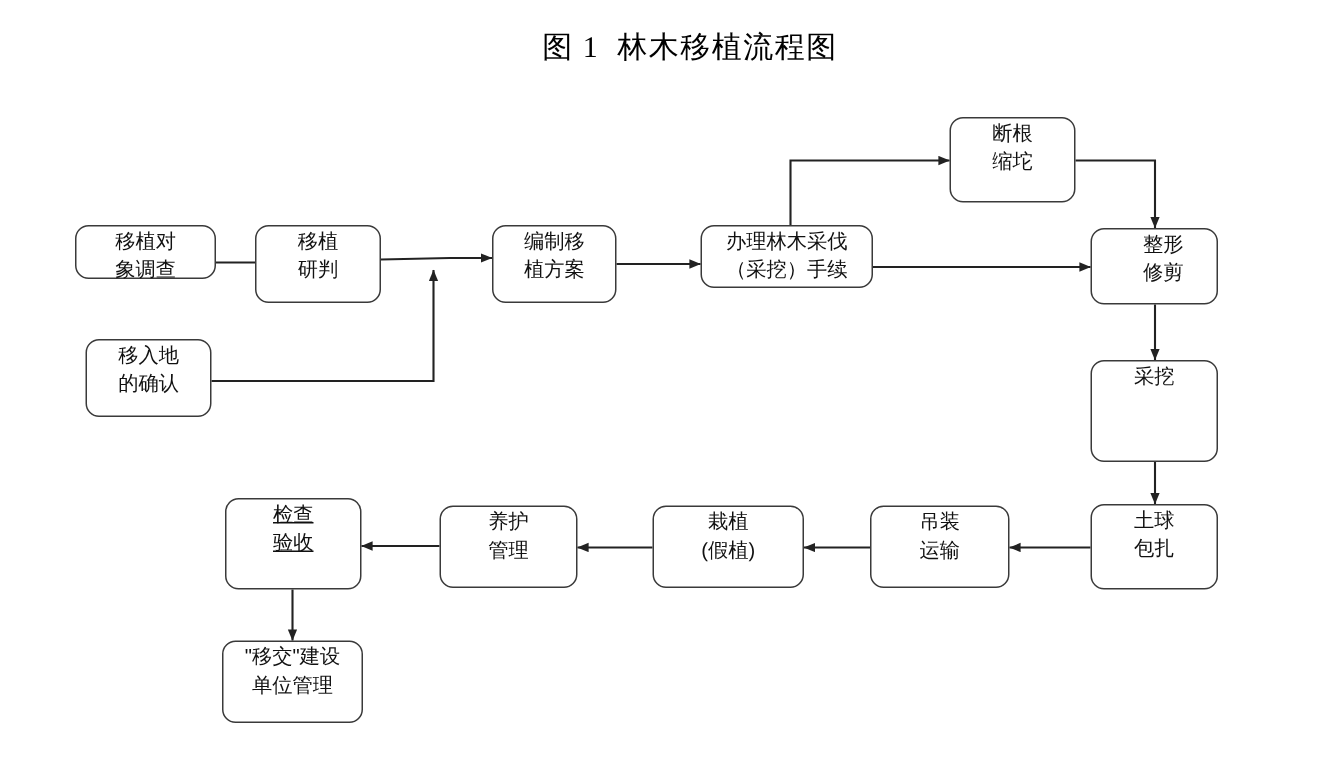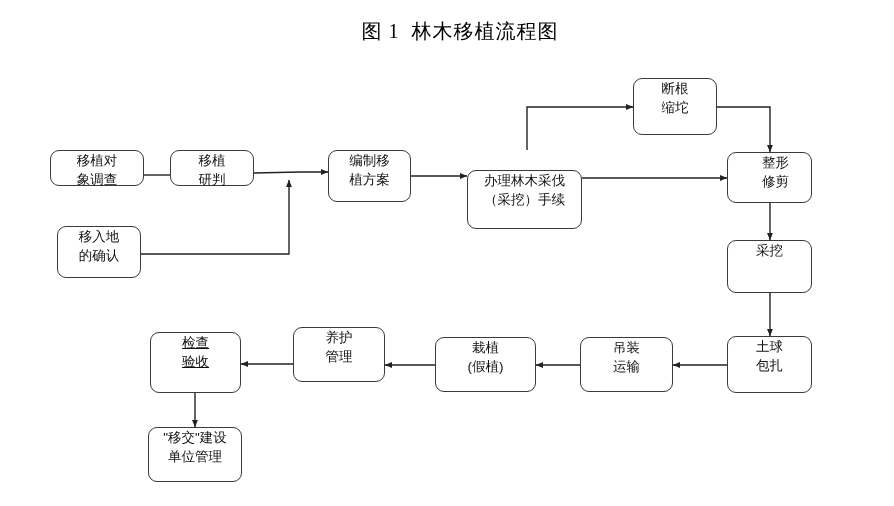--- a/index.html
+++ b/index.html
@@ -96,26 +96,26 @@
     <path d="M435,365 L385,365" marker-end="url(#ah)"></path>
 
     <path d="M293,364 L241,364" marker-end="url(#ah)"></path>
 
     <path d="M195,393 L195,427" marker-end="url(#ah)"></path>
   </g>
 </svg>
 
 <div id="nodes-layer">
     <div class="node" style="left: 50px; top: 150px; width: 94px; height: 36px;"><span class="ln">移植对</span><span class="ln">象调查</span></div>
-    <div class="node" style="left: 170px; top: 150px; width: 84px; height: 36px;"><span class="ln">移植</span><span class="ln">研判</span></div>
+    <div class="node" style="left: 170px; top: 150px; width: 84px; height: 52px;"><span class="ln">移植</span><span class="ln">研判</span></div>
     <div class="node" style="left: 57px; top: 226px; width: 84px; height: 52px;"><span class="ln">移入地</span><span class="ln">的确认</span></div>
     <div class="node" style="left: 328px; top: 150px; width: 83px; height: 52px;"><span class="ln">编制移</span><span class="ln">植方案</span></div>
-    <div class="node" style="left: 467px; top: 150px; width: 115px; height: 59px; margin-top: 20px;"><span class="ln">办理林木采伐</span><span class="ln">（采挖）手续</span></div>
+    <div class="node" style="left: 467px; top: 150px; width: 115px; height: 42px;"><span class="ln">办理林木采伐</span><span class="ln">（采挖）手续</span></div>
     <div class="node" style="left: 633px; top: 78px; width: 84px; height: 57px;"><span class="ln">断根</span><span class="ln">缩坨</span></div>
     <div class="node" style="left: 727px; top: 152px; width: 85px; height: 51px; padding-left: 12px;"><span class="ln">整形</span><span class="ln">修剪</span></div>
-    <div class="node" style="left: 727px; top: 240px; width: 85px; height: 53px;"><span class="ln">采挖</span></div>
+    <div class="node" style="left: 727px; top: 240px; width: 85px; height: 68px;"><span class="ln">采挖</span></div>
     <div class="node" style="left: 727px; top: 336px; width: 85px; height: 57px;"><span class="ln">土球</span><span class="ln">包扎</span></div>
     <div class="node" style="left: 580px; top: 337px; width: 93px; height: 55px;"><span class="ln">吊装</span><span class="ln">运输</span></div>
     <div class="node" style="left: 435px; top: 337px; width: 101px; height: 55px;"><span class="ln">栽植</span><span class="ln">(假植)</span></div>
-    <div class="node" style="left: 293px; top: 327px; width: 92px; height: 55px;"><span class="ln">养护</span><span class="ln">管理</span></div>
+    <div class="node" style="left: 293px; top: 337px; width: 92px; height: 55px;"><span class="ln">养护</span><span class="ln">管理</span></div>
     <div class="node" style="left: 150px; top: 332px; width: 91px; height: 61px; text-decoration: underline;"><span class="ln">检查</span><span class="ln">验收</span></div>
     <div class="node" style="left: 148px; top: 427px; width: 94px; height: 55px;"><span class="ln">"移交"建设</span><span class="ln">单位管理</span></div>
   </div>
 
 </body></html>

